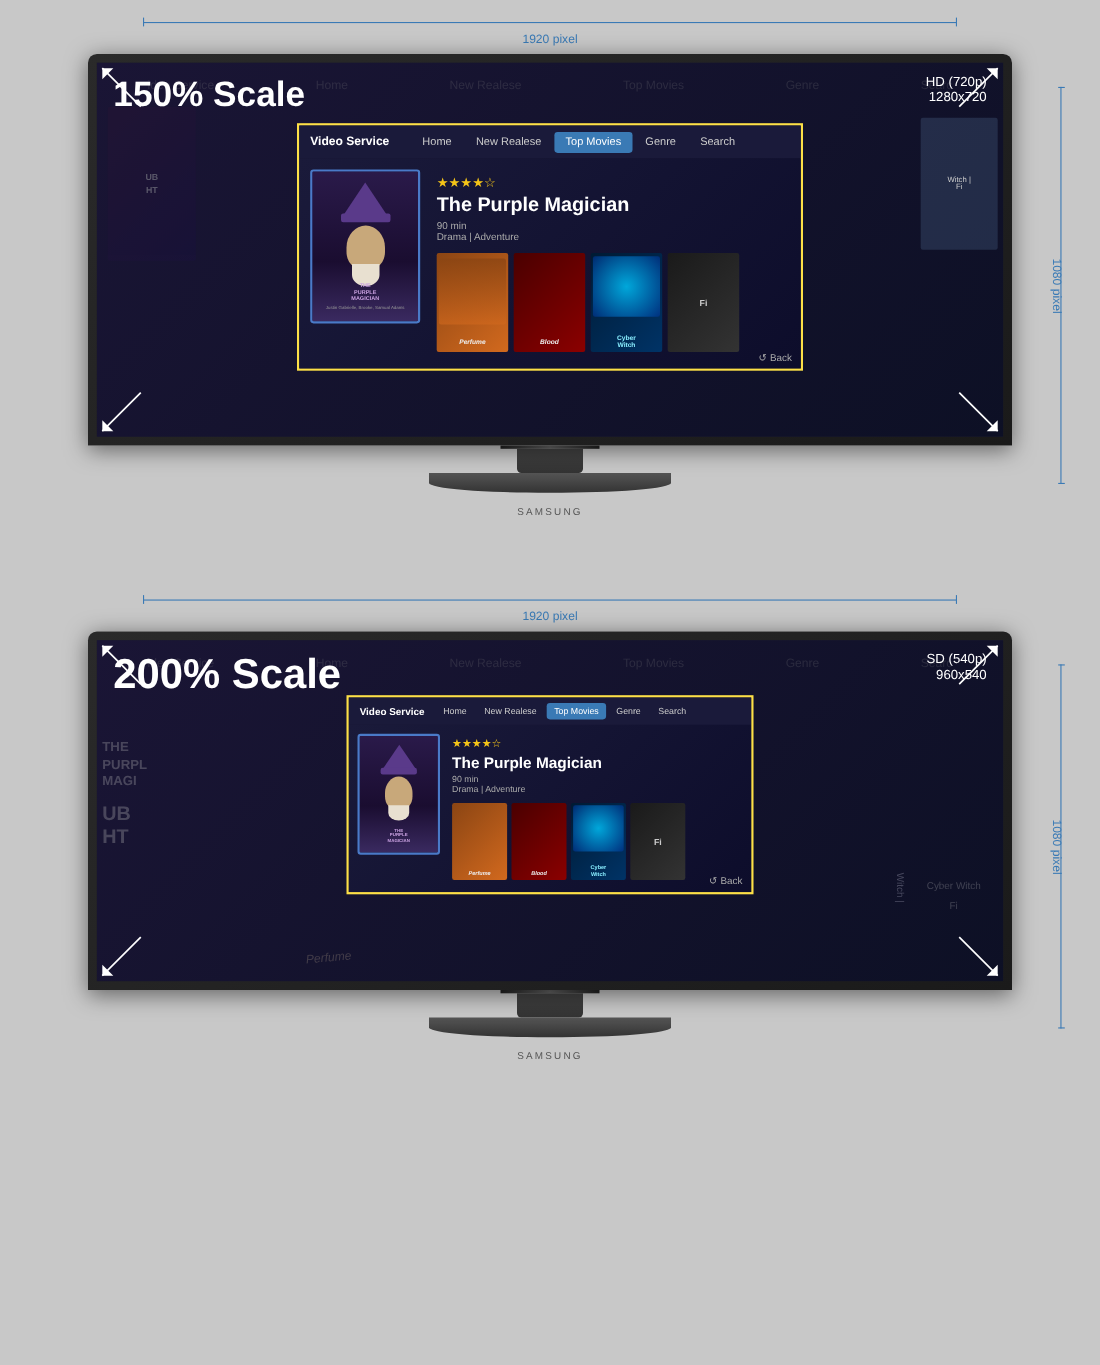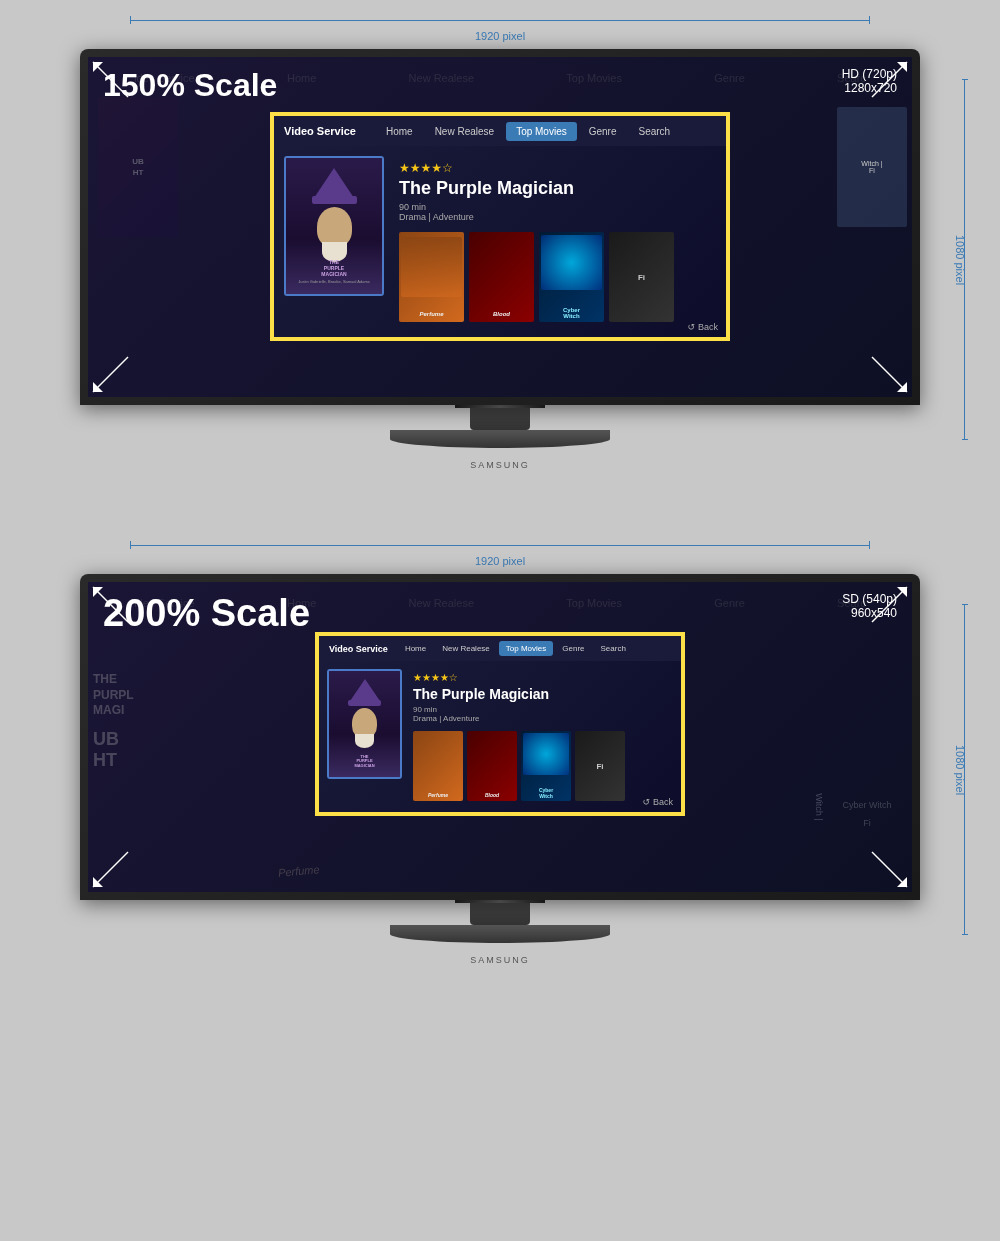--- a/index.html
+++ b/index.html
@@ -62,21 +62,21 @@
       color: white;
       font-size: 12px;
       text-align: right;
       z-index: 5;
     }
 
     
     .app-ui {
       position: relative;
       margin: 64px auto 10px;
-      border: 4px solid #fde047;
+      border: 2px solid #fde047;
       overflow: hidden;
     }
 
     .app-nav {
       background: #1a1a3a;
       display: flex;
       align-items: center;
       padding: 0 10px;
       height: 30px;
     }

